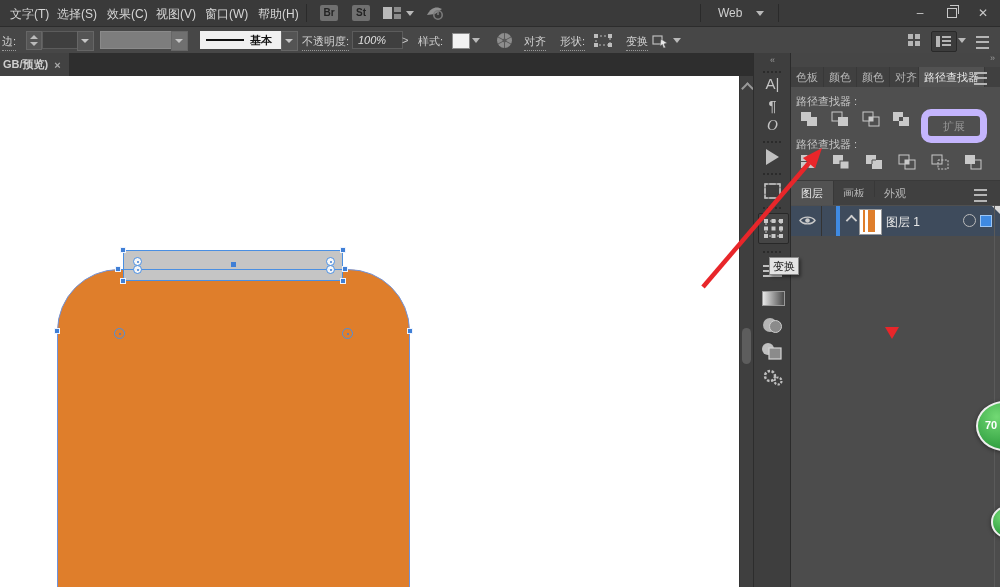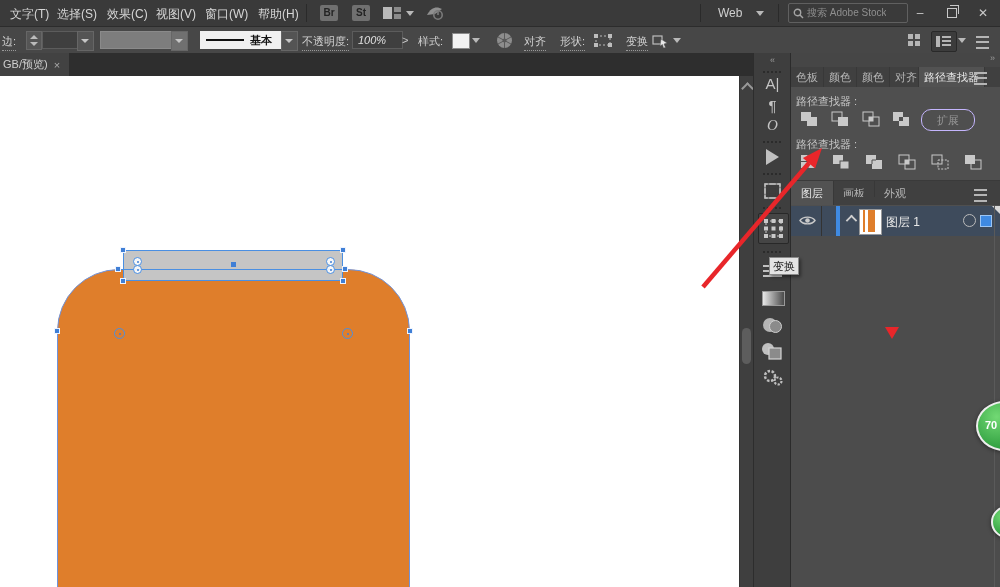--- a/index.html
+++ b/index.html
@@ -40,21 +40,21 @@
   .stroke-style .line{width:38px;height:2px;background:#111;}
   .stroke-style .txt{color:#141414;font-size:11px;font-weight:bold;}
   .drop-btn{position:absolute;top:4px;width:15px;height:18px;background:#545454;border:1px solid #666;}
   .drop-btn:before{content:"";position:absolute;left:3px;top:7px;width:0;height:0;
      border-left:4px solid transparent;border-right:4px solid transparent;border-top:4px solid #c5c5c5;}
   .swatch{position:absolute;top:6px;width:16px;height:14px;background:#f2f2f2;border:1px solid #8a8a8a;}
   .hamb{position:absolute;width:13px;height:9px;border-top:2px solid #b5b5b5;
         border-bottom:2px solid #b5b5b5;}
   .hamb:before{content:"";position:absolute;left:0;top:3px;width:13px;height:2px;background:#b5b5b5;}
   
-  .tabbar{position:absolute;left:0;top:53px;width:753px;height:23px;background:#2e2e2e;}
+  .tabbar{position:absolute;left:0;top:53px;width:753px;height:23px;background:#2e2e2e;font-weight:bold;}
   .doctab{position:absolute;left:0;top:0;width:66px;height:23px;background:#424242;color:#cfcfcf;
           font-size:11px;display:flex;align-items:center;padding-left:3px;gap:6px;}
   .doctab .x{color:#aaa;font-size:11px;}
   
   .canvas{position:absolute;left:0;top:76px;width:739px;height:511px;background:#ffffff;overflow:hidden;}
   .orange-shape{position:absolute;left:57px;top:193px;width:353px;height:340px;background:#df7e2b;
                 border:1px solid #6f93dc;border-radius:62px 62px 0 0;box-sizing:border-box;}
   .gray-bar{position:absolute;left:123px;top:174px;width:220px;height:31px;background:#c5c5c5;
             border:1px solid #4a8fe2;box-sizing:border-box;}
   .sel-line{position:absolute;left:118px;top:193px;width:228px;height:1px;background:#4a8fe2;}
@@ -85,21 +85,21 @@
   
   .dock{position:absolute;left:790px;top:53px;width:210px;height:534px;background:#4f4f4f;
         border-left:1px solid #2b2b2b;color:#c6c6c6;}
   .dock-header{position:absolute;left:0;top:0;width:210px;height:14px;background:#464646;}
   .ptabs{position:absolute;left:0;width:210px;height:20px;background:#404040;display:flex;font-size:11px;}
   .ptab{height:20px;line-height:20px;padding:0 5px;color:#b5b5b5;white-space:nowrap;overflow:hidden;
         border-right:1px solid #383838;flex:none;text-align:center;}
   .ptab.active{background:#525252;color:#e8e8e8;}
   .panel-label{position:absolute;left:5px;font-size:11px;color:#c6c6c6;}
   .pf-btn{position:absolute;width:20px;height:18px;}
-  .expand-btn{position:absolute;left:130px;top:56px;width:52px;height:20px;border:1px solid #c4b5fd;
+  .expand-btn{position:absolute;left:130px;top:56px;width:52px;height:20px;border:7px solid #c4b5fd;
               border-radius:10px;color:#969696;font-size:11px;text-align:center;line-height:20px;}
   .layer-row{position:absolute;left:0;top:153px;width:210px;height:30px;background:#3e4b5c;
              display:flex;align-items:center;}
   .col-sep{position:absolute;top:153px;width:1px;height:30px;background:#333;}
   .sel-bar{position:absolute;left:45px;top:153px;width:4px;height:30px;background:#3f8ae2;}
   .expander{position:absolute;left:55px;top:160px;width:7px;height:7px;border-right:2px solid #cfcfcf;
             border-top:2px solid #cfcfcf;transform:rotate(45deg);}
   .thumb{position:absolute;left:68px;top:156px;width:21px;height:24px;background:#fff;border:1px solid #999;}
   .thumb:before{content:"";position:absolute;left:3px;top:0;width:2px;height:22px;background:#df7e2b;}
   .thumb:after{content:"";position:absolute;left:8px;top:0;width:7px;height:22px;background:#df7e2b;}
@@ -145,27 +145,20 @@
     <div class="chev" style="left:406px;top:11px"></div>
     <svg class="abs" style="left:426px;top:5px" width="18" height="16" viewBox="0 0 18 16">
       <path d="M1 10 C5 2 11 1 16 4 L9 9 Z" fill="#8f8f8f"></path>
       <circle cx="12" cy="10" r="4.2" fill="none" stroke="#7a7a7a" stroke-width="1.6"></circle>
       <line x1="12" y1="6.5" x2="12" y2="10" stroke="#7a7a7a" stroke-width="1.6"></line>
     </svg>
     <div class="sep-v" style="left:700px;top:4px;height:18px"></div>
     <span class="menu-item" style="left:718px;color:#d0d0d0">Web</span>
     <div class="chev" style="left:756px;top:11px"></div>
     <div class="sep-v" style="left:778px;top:4px;height:18px"></div>
-    <div class="searchbox">
-      <svg width="11" height="11" viewBox="0 0 11 11">
-        <circle cx="4.5" cy="4.5" r="3.2" fill="none" stroke="#a5a5a5" stroke-width="1.4"></circle>
-        <line x1="7" y1="7" x2="10" y2="10" stroke="#a5a5a5" stroke-width="1.4"></line>
-      </svg>
-      <span>搜索 Adobe Stock</span>
-    </div>
     <div class="winbtn" style="left:905px">–</div>
     <div class="winbtn" style="left:937px">
         <span class="restore-glyph"></span>
       </div>
     <div class="winbtn" style="left:968px">✕</div>
   </div>
 
   <div class="controlbar">
     <span class="cb-label" style="left:2px">边:</span>
     <div class="stepper"></div>

